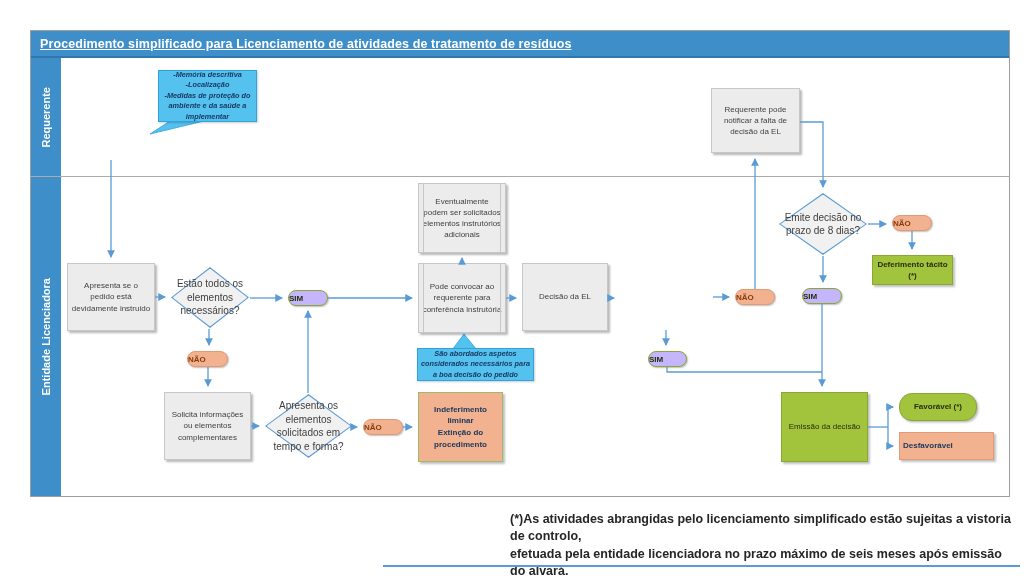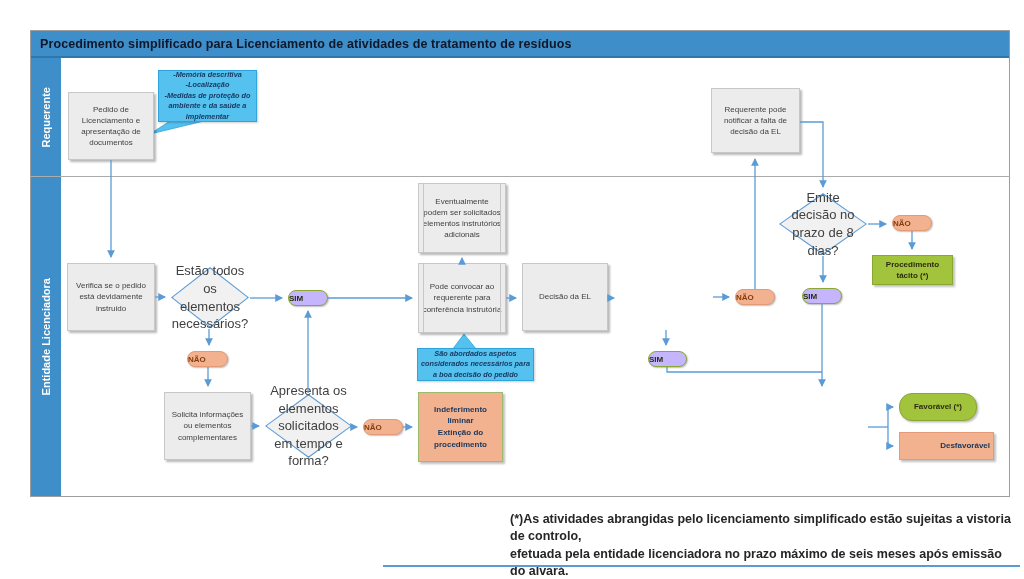--- a/index.html
+++ b/index.html
@@ -6,21 +6,21 @@
   #screen {
     position:relative; width:1024px; height:579px; background:#ffffff;
     font-family:"Liberation Sans", sans-serif; overflow:hidden;
   }
   
   #frame { position:absolute; left:30px; top:30px; width:980px; height:467px;
            border:1px solid #9e9e9e; box-sizing:border-box; background:#ffffff; }
   #titlebar { position:absolute; left:0; top:0; right:0; height:27px; background:#3e8ec9;
               border-bottom:2px solid #2e76ac; display:flex; align-items:center;
               padding-left:9px; box-sizing:border-box; }
-  #titlebar span { font-size:12.5px; font-weight:bold; color:#0f172a; letter-spacing:.1px; }
+  #titlebar span { font-size:12.5px; font-weight:bold; color:#ffffff; letter-spacing:.1px;text-decoration:underline; }
   #lane-strip { position:absolute; left:0; top:27px; width:30px; bottom:0; background:#3e8ec9; }
   .lane-cell { display:flex; align-items:center; justify-content:center; box-sizing:border-box; }
   .lane-cell span { writing-mode:vertical-rl; transform:rotate(180deg);
                     color:#ffffff; font-weight:bold; font-size:11px; white-space:nowrap; }
   #lane-cell-1 { height:119px; border-bottom:1px solid #2e76ac; }
   #lane-cell-2 { height:319px; }
   #lane-divider { position:absolute; left:30px; top:176px; width:980px; height:1px; background:#ababab; }
 
   
   .node { position:absolute; box-sizing:border-box; z-index:2; }
@@ -29,27 +29,27 @@
          font-size:8px; line-height:1.4; color:#3f3f3f; padding:3px; }
   .subprocess::before, .subprocess::after { content:""; position:absolute; top:0; bottom:0;
          width:1px; background:#c7c7c7; }
   .subprocess::before { left:4px; } .subprocess::after { right:4px; }
   .green-box { background:#a2c33c; border:1px solid #89a733; color:#2c2c10;
                box-shadow:1.5px 1.5px 2px rgba(0,0,0,.25); display:flex; align-items:center;
                justify-content:center; text-align:center; font-size:8px; line-height:1.4; padding:3px; }
   .bold { font-weight:bold; }
   .salmon-box { background:#f2b18f; border:1px solid #9dbb6a; color:#17375e; font-weight:bold;
                 box-shadow:1.5px 1.5px 2px rgba(0,0,0,.25); display:flex; align-items:center;
-                justify-content:flex-end; text-align:center; font-size:8px; line-height:1.45; padding:3px; }
+                justify-content:flex-start; text-align:center; font-size:8px; line-height:1.45; padding:3px; }
   .diamond .d-outer { position:absolute; inset:0; background:#5b9bd5;
                 clip-path:polygon(50% 0,100% 50%,50% 100%,0 50%); }
   .diamond .d-inner { position:absolute; inset:1.6px; background:#f1f1f1;
                 clip-path:polygon(50% 0,100% 50%,50% 100%,0 50%); }
   .diamond .d-label { position:absolute; inset:0; display:flex; align-items:center; justify-content:center;
-                text-align:center; font-size:13px; line-height:1.35; color:#404040; padding:4px; }
+                text-align:center; font-size:10px; line-height:1.35; color:#404040; padding:4px; }
   .badge { border-radius:9px; display:flex; align-items:center; 
            font-size:8px; font-weight:bold; box-shadow:1px 1px 1.5px rgba(0,0,0,.25); }
   .badge-sim { background:#c4b5fd; border:1px solid #8aa832; color:#23300a; }
   .badge-nao { background:#f2b18f; border:1px solid #e49a76; color:#843c0c; }
   .callout { background:#55c1ef; border:1px solid #2fa3dc; color:#17375e; font-style:italic;
              font-weight:bold; font-size:7.3px; line-height:1.45; display:flex; align-items:center;
              justify-content:center; text-align:center; padding:2px; box-shadow:1px 1px 2px rgba(0,0,0,.2); }
   .prewrap { white-space:pre-line; }
 
   
@@ -80,36 +80,33 @@
       </div>
     </div>
   </div>
   <div id="lane-divider"></div>
 
   <svg id="tails-svg" viewBox="0 0 1024 579">
     <polygon points="170,121 204,121 150,134" fill="#55c1ef" stroke="#2fa3dc" stroke-width="0.8"></polygon>
     <polygon points="452,350 477,350 464,334" fill="#55c1ef" stroke="#2fa3dc" stroke-width="0.8"></polygon>
   </svg>
 
-  <div class="node box" style="left:68px; top:92px; width:86px; height:68px;">
-    <span>Pedido de Licenciamento e apresentação de documentos</span>
-  </div>
 
   <div class="node callout prewrap" style="left:158px; top:70px; width:99px; height:52px;">
     <span class="prewrap">-Memória descritiva
 -Localização
 -Medidas de proteção do ambiente e da saúde a implementar</span>
   </div>
 
   <div class="node box" style="left:711px; top:88px; width:89px; height:65px;">
     <span>Requerente pode notificar a falta de decisão da EL</span>
   </div>
 
   <div class="node box" style="left:67px; top:263px; width:88px; height:68px;">
-    <span>Verifica se o pedido está devidamente instruido</span>
+    <span>Apresenta se o pedido está devidamente instruido</span>
   </div>
 
   <div class="node diamond" style="left:171px; top:267px; width:78px; height:61px;">
     <div class="d-outer"></div>
     <div class="d-inner"></div>
     <div class="d-label">Estão todos os elementos necessários?</div>
   </div>
 
   <div class="node badge badge-sim" style="left:288px; top:290px; width:40px; height:16px;">
     <span>SIM</span>
@@ -167,27 +164,30 @@
     <div class="d-outer"></div>
     <div class="d-inner"></div>
     <div class="d-label">Emite decisão no prazo de 8 dias?</div>
   </div>
 
   <div class="node badge badge-nao" style="left:892px; top:215px; width:40px; height:16px;">
     <span>NÃO</span>
   </div>
 
   <div class="node green-box bold" style="left:872px; top:255px; width:81px; height:30px;">
-    <span>Procedimento tácito (*)</span>
+    <span>Deferimento tácito (*)</span>
   </div>
 
   <div class="node badge badge-sim" style="left:802px; top:288px; width:40px; height:16px;">
     <span>SIM</span>
   </div>
 
+  <div class="node green-box" style="left:781px; top:392px; width:87px; height:70px;">
+    <span>Emissão da decisão</span>
+  </div>
 
   <div class="node green-box bold" style="left:899px; top:393px; width:78px; height:28px;border-radius:13px;">
     <span>Favorável (*)</span>
   </div>
 
   <div class="node salmon-box" style="left:899px; top:432px; width:95px; height:28px; border-color:#e49a76;">
     <span>Desfavorável</span>
   </div>
 
   <svg id="connector-svg" viewBox="0 0 1024 579">

